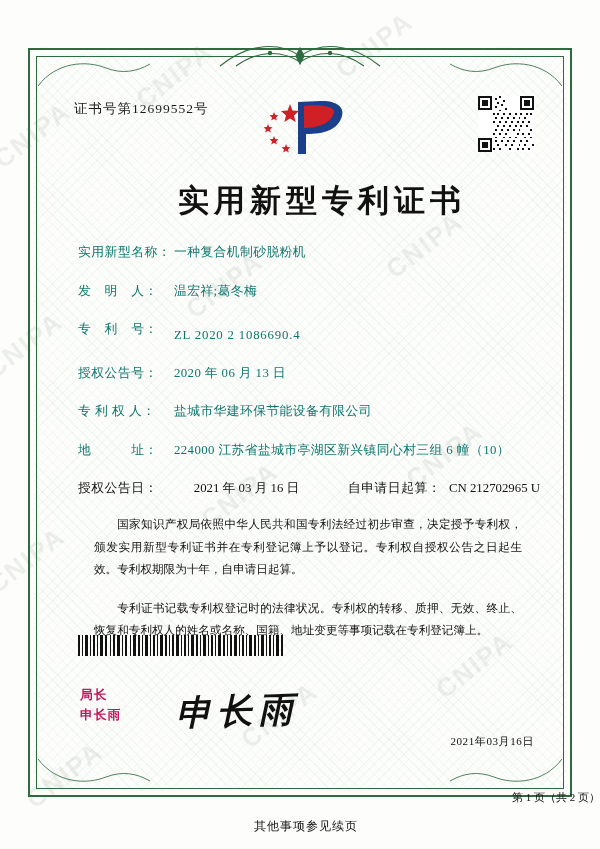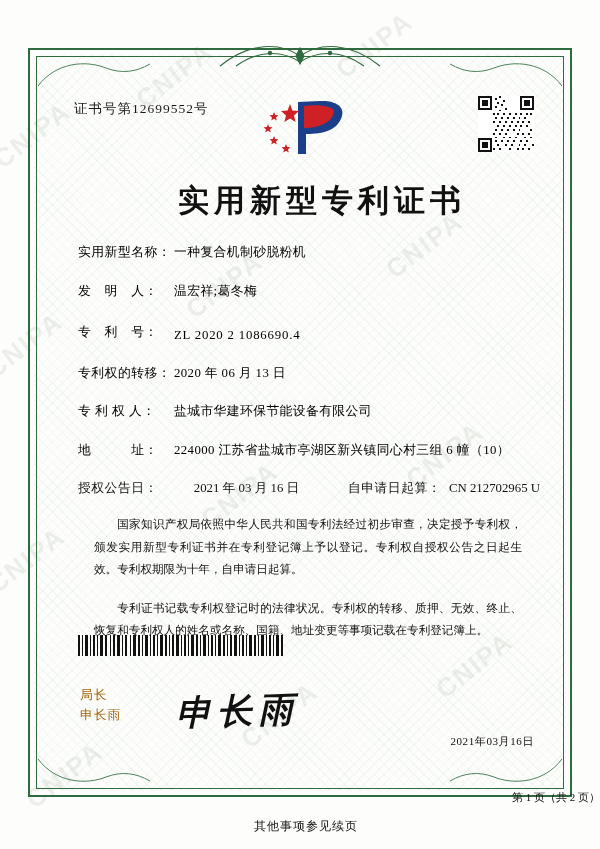--- a/index.html
+++ b/index.html
@@ -126,24 +126,24 @@
   }
 
   .fields {
     position: absolute;
     left: 78px;
     right: 60px;
     top: 244px;
   }
   .field-row {
     display: flex;
-    align-items: center;
+    align-items: flex-start;
     margin-bottom: 21.5px;
     font-size: 12.8px;
-    color: #000000;
+    color: #0f766e;
   }
   .f-label {
     width: 96px;
     flex: 0 0 96px;
     letter-spacing: 0.5px;
   }
   .f-value {
     flex: 1;
     letter-spacing: 0.4px;
   }
@@ -181,22 +181,23 @@
     width: 205px;
     height: 21px;
   }
 
   .signature-block {
     position: absolute;
     left: 80px;
     top: 686px;
     font-size: 12.8px;
     line-height: 1.55;
-    color: #a16207;
+    color: #be185d;
     letter-spacing: 1px;
+    font-weight: bold;
   }
   .sign-script {
     position: absolute;
     left: 176px;
     top: 688px;
     font-size: 35px;
     font-family: "Liberation Serif", serif;
     font-style: italic;
     font-weight: bold;
     color: #111;
@@ -396,21 +397,21 @@
       </div>
       <div class="field-row">
         <div class="f-label">发　明　人：</div>
         <div class="f-value">温宏祥;葛冬梅</div>
       </div>
       <div class="field-row">
         <div class="f-label">专　利　号：</div>
         <div class="f-value mono">ZL 2020 2 1086690.4</div>
       </div>
       <div class="field-row">
-        <div class="f-label">专利权的转移：</div>
+        <div class="f-label">授权公告号：</div>
         <div class="f-value">2020 年 06 月 13 日</div>
       </div>
       <div class="field-row">
         <div class="f-label">专 利 权 人：</div>
         <div class="f-value">盐城市华建环保节能设备有限公司</div>
       </div>
       <div class="field-row">
         <div class="f-label">地　　　址：</div>
         <div class="f-value">224000 江苏省盐城市亭湖区新兴镇同心村三组 6 幢（10）</div>
       </div>

